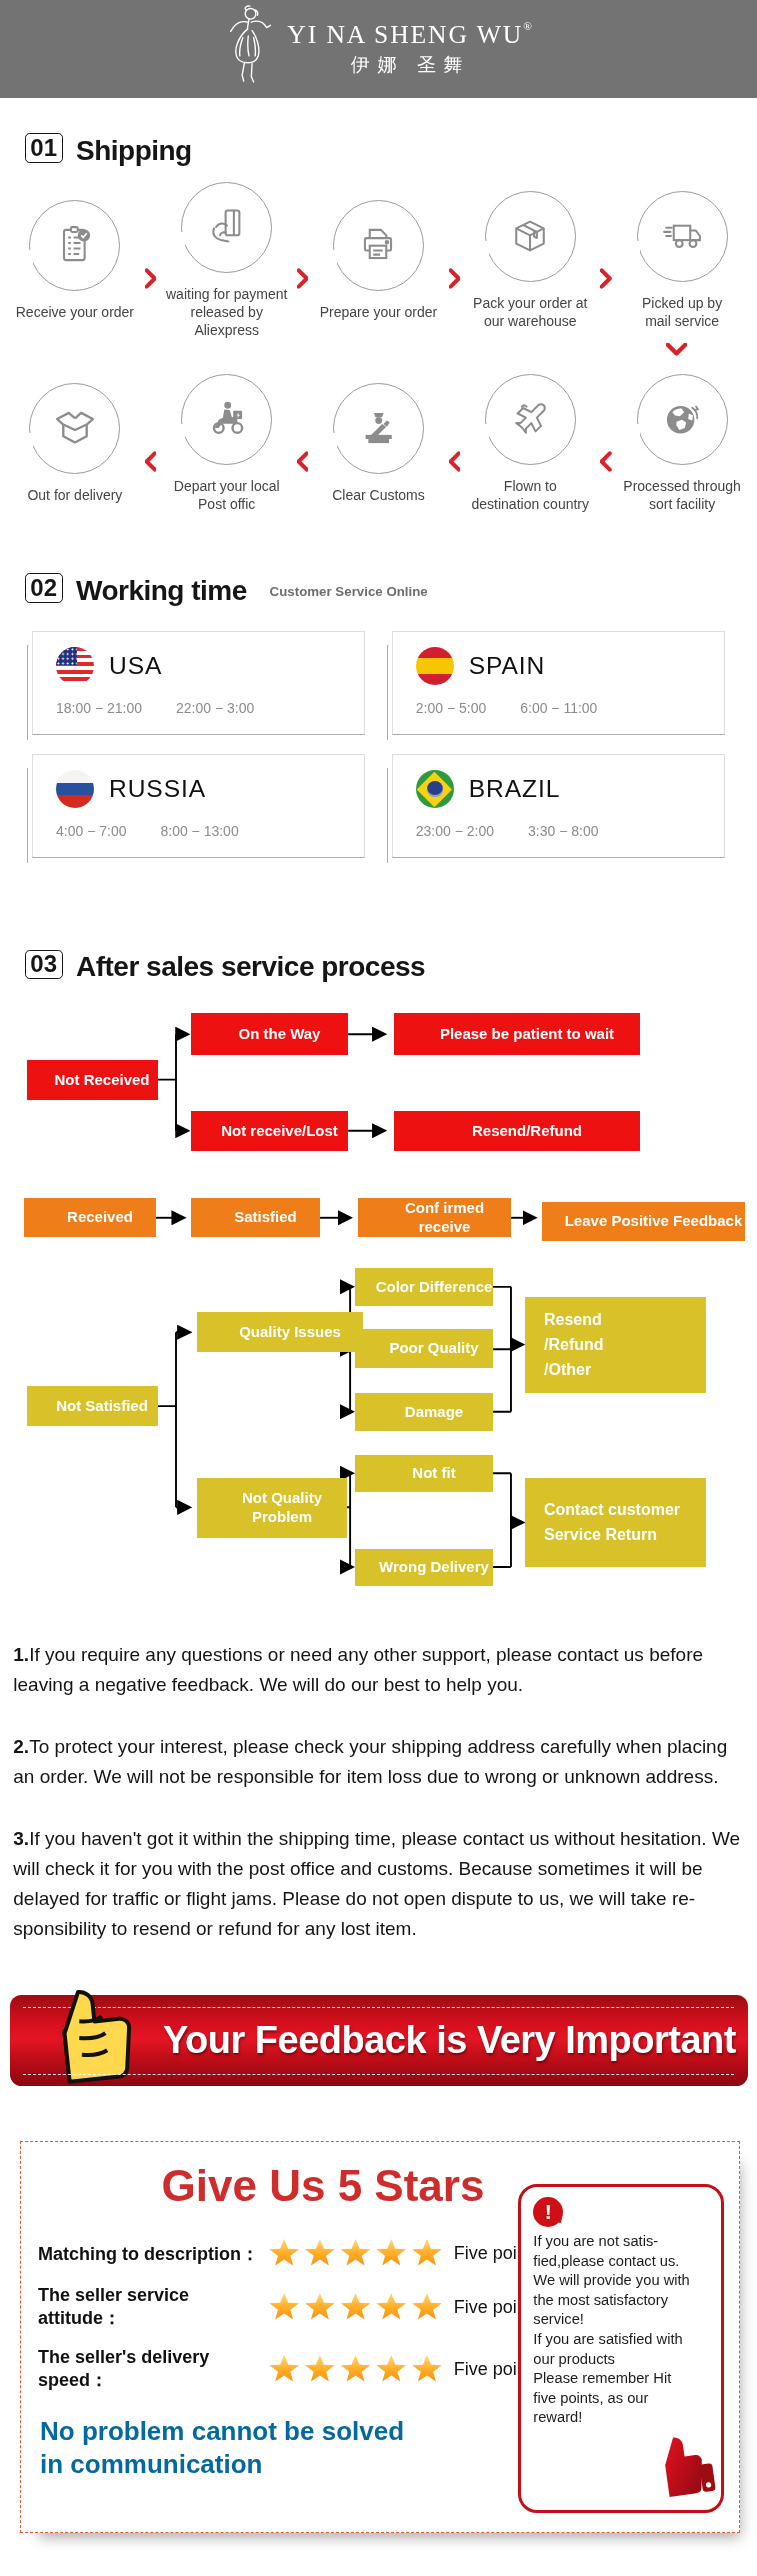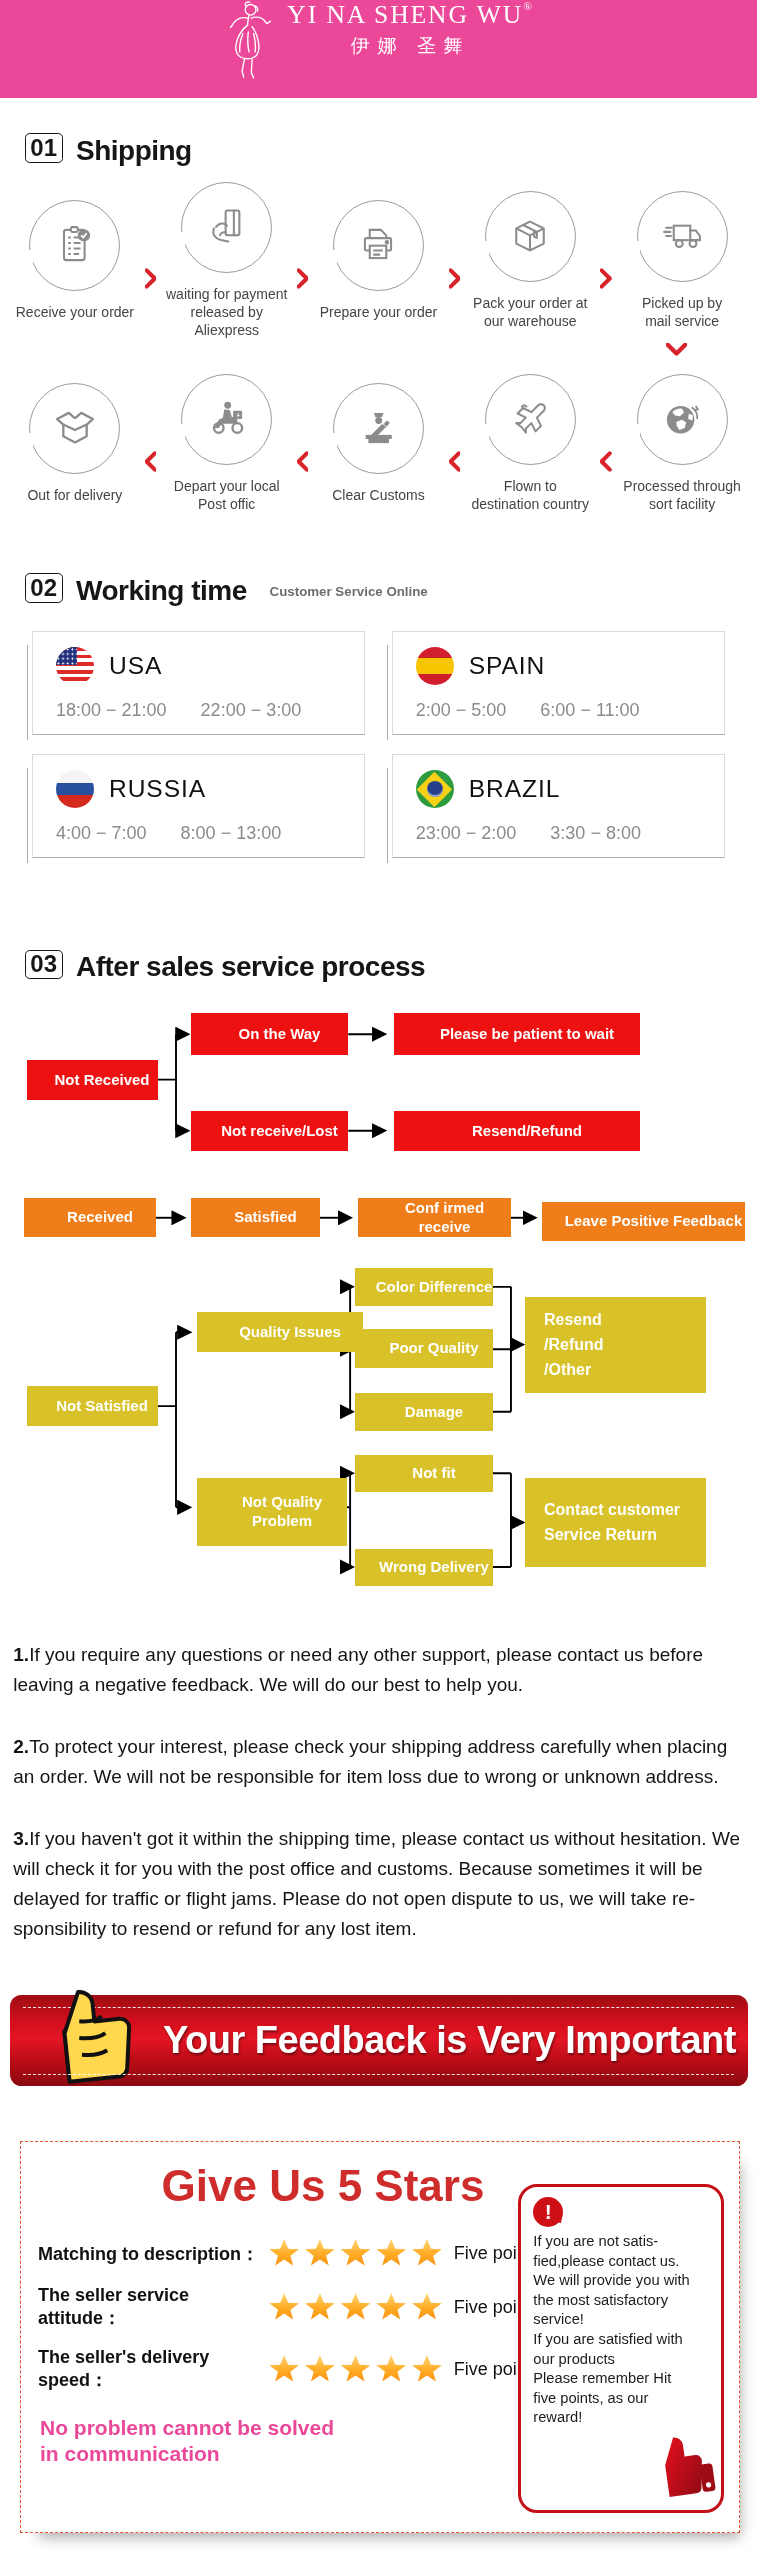--- a/index.html
+++ b/index.html
@@ -1,21 +1,21 @@
 <!DOCTYPE html>
 <html style="font-size:15px"><head>
 <meta charset="utf-8">
 <style>
   * { box-sizing: border-box; margin: 0; padding: 0; }
   html,body { width:757px; background:#fff; font-family:"Liberation Sans", sans-serif; }
   body { height:2576px; overflow:hidden; position:relative; }
   .pre { white-space: pre-line; }
 
   
-  .hdr { height:98px; background:#ec4899; display:flex; align-items:flex-start; justify-content:center; gap:15px; }
+  .hdr { height:98px; background:#737373; display:flex; align-items:center; justify-content:center; gap:15px; }
   .hdr .brandcol { color:#fff; text-align:center; }
   .brand-en { font-family:"Liberation Serif", serif; font-size:25.6px; letter-spacing:1.9px; color:#fff; }
   .brand-en sup { font-size:11.4px; vertical-align:top; }
   .brand-cn { font-size:19px; letter-spacing:7.6px; margin-top:2.8px; color:#fff; }
 
   
   .sec-title { display:flex; align-items:flex-end; gap:13.3px; padding-left:24.6px; height:44px; }
   .sec-num { border:1.9px solid #161616; border-radius:4.7px; font-size:24px; font-weight:700; padding:1.9px 4.7px; line-height:1; color:#161616; margin-bottom:3.8px; }
   .sec-label { font-size:28px; font-weight:600; color:#161616; letter-spacing:-0.5px; line-height:1.1; }
   .sec-sub { font-size:13.3px; font-weight:700; color:#6e6e6e; margin-bottom:7.6px; margin-left:9.5px; }
@@ -28,21 +28,21 @@
   .ship-label { margin-top:12.3px; font-size:14px; line-height:1.3; color:#454545; }
   .chev { margin-top:36px; width:21px; display:flex; justify-content:center; flex:0 0 auto; }
   .down-row { display:flex; justify-content:flex-end; padding-right:70px; margin-top:3.8px; height:23px; }
 
   
   .wt-grid { display:grid; grid-template-columns:1fr 1fr; column-gap:26.5px; row-gap:19px; padding:0 32px; margin-top:24.6px; }
   .wt-box { height:104px; border:0.9px solid #dcdcdc; border-bottom:1.9px solid #adadad; position:relative; padding:15px 0 0 23px; background:#fff; }
   .wt-box::before { content:''; position:absolute; left:-5.7px; top:13.3px; bottom:-5.7px; border-left:1.9px solid #adadad; }
   .wt-head { display:flex; align-items:center; gap:15px; }
   .wt-name { font-size:24.6px; color:#111; letter-spacing:0.9px; }
-  .wt-times { display:flex; gap:34px; margin-top:15px; font-size:18px; color:#8b8b8b; }
+  .wt-times { display:flex; gap:34px; margin-top:15px; font-size:14px; color:#8b8b8b; }
   .flag { width:38px; height:38px; border-radius:50%; position:relative; overflow:hidden; flex:0 0 auto; }
   .flag-usa { background:repeating-linear-gradient(180deg,#df2a2a 0 3.8px,#fff 3.8px 7.6px); }
   .flag-usa::before { content:''; position:absolute; left:0; top:0; width:55%; height:46%; background:#23317e;
         background-image:radial-gradient(#fff 0.9px, transparent 1px); background-size:4.7px 4.7px; }
   .flag-spain { background:linear-gradient(180deg,#d21f2e 0 30%,#f7c600 30% 70%,#d21f2e 70%); }
   .flag-russia { background:linear-gradient(180deg,#f4f4f4 0 34%,#29509e 34% 67%,#d52b1e 67%); }
   .flag-brazil { background:#2e9b3e; }
   .flag-brazil::before { content:''; position:absolute; inset:6.6px; background:#f7d117; transform:rotate(45deg); }
   .flag-brazil::after { content:''; position:absolute; left:50%; top:50%; width:16px; height:16px; margin:-8px 0 0 -8px; border-radius:50%; background:#27408b; box-shadow:inset 0 -1.9px 0 rgba(255,255,255,.5); }
 
@@ -76,21 +76,21 @@
   .stars-title { text-align:center; padding-right:114px; margin-top:19px; font-size:44px; font-weight:800; color:#cf2c2c; }
   .rate-rows { margin:28px 0 0 17px; width:506px; }
   .rate-row { display:flex; align-items:center; margin-bottom:17px; }
   .rate-label { width:225px; font-size:18px; font-weight:700; color:#111; }
   .stars { display:flex; gap:4.7px; margin-left:5.7px; }
   .star { width:31px; height:29px; display:inline-block;
           background:linear-gradient(180deg,#ffd977 0%,#ffac26 50%,#f78f0e 100%);
           clip-path:polygon(50% 0%,63% 33%,98% 35%,70% 57%,79% 91%,50% 70%,21% 91%,30% 57%,2% 35%,37% 33%);
           filter:drop-shadow(0 0.9px 0.9px rgba(0,0,0,.3)); }
   .rate-points { margin-left:11.4px; font-size:18px; color:#111; }
-  .slogan { margin:23px 18px 0 19px; font-size:21px; font-weight:800; color:#ec4899; line-height:1.25; }
+  .slogan { margin:23px 18px 0 19px; font-size:26px; font-weight:800; color:#0369a1; line-height:1.25; }
   .info-box { position:absolute; right:15px; top:42px; width:206px; height:329px; border:3.8px solid #c40f16; border-radius:19px;
               background:#fff; padding:9.5px 7.6px 7.6px 12.3px; }
   .alert { width:30px; height:30px; background:#cf0f16; border-radius:50%; color:#fff; font-weight:800; font-size:21px;
            display:flex; align-items:center; justify-content:center; position:relative; margin-bottom:5.7px; }
   .alert::after { content:''; position:absolute; right:-3.8px; bottom:-2.8px; border:6.6px solid transparent; border-top-color:#cf0f16; transform:rotate(-35deg); }
   .info-text { font-size:14.7px; color:#1c1c1c; line-height:1.33; }
   .info-thumb { position:absolute; right:5.7px; bottom:5.7px; }
 </style>
 </head>
 <body>
@@ -415,21 +415,21 @@
   <div class="fbox orange" style="left:542px;top:204px;width:203px;height:39px">Leave Positive Feedback</div>
 
   <div class="fbox yellow" style="left:26.5px;top:388px;width:131px;height:40px">Not Satisfied</div>
   <div class="fbox yellow" style="left:197px;top:314px;width:166px;height:40px">Quality Issues</div>
   <div class="fbox yellow" style="left:355px;top:270px;width:138px;height:38px">Color Difference</div>
   <div class="fbox yellow" style="left:355px;top:331px;width:138px;height:39px">Poor Quality</div>
   <div class="fbox yellow" style="left:355px;top:395px;width:138px;height:38px">Damage</div>
   <div class="fbox yellow leftal pre" style="left:525px;top:299px;width:181px;height:96px">Resend
 /Refund
 /Other</div>
-  <div class="fbox yellow pre" style="left:197px;top:480px;width:150px;height:68px">Not Quality
+  <div class="fbox yellow pre" style="left:197px;top:480px;width:150px;height:60px">Not Quality
 Problem</div>
   <div class="fbox yellow" style="left:355px;top:457px;width:138px;height:37px">Not fit</div>
   <div class="fbox yellow" style="left:355px;top:551px;width:138px;height:37px">Wrong Delivery</div>
   <div class="fbox yellow leftal pre" style="left:525px;top:480px;width:181px;height:89px">Contact customer
 Service Return</div>
 </div>
 
 <div class="notes">
   <p class="note"><b>1.</b><span>If you require any questions or need any other support, please contact us before leaving a negative feedback. We will do our best to help you.</span></p>
   <p class="note"><b>2.</b><span>To protect your interest, please check your shipping address carefully when placing an order. We will not be responsible for item loss due to wrong or unknown address.</span></p>

